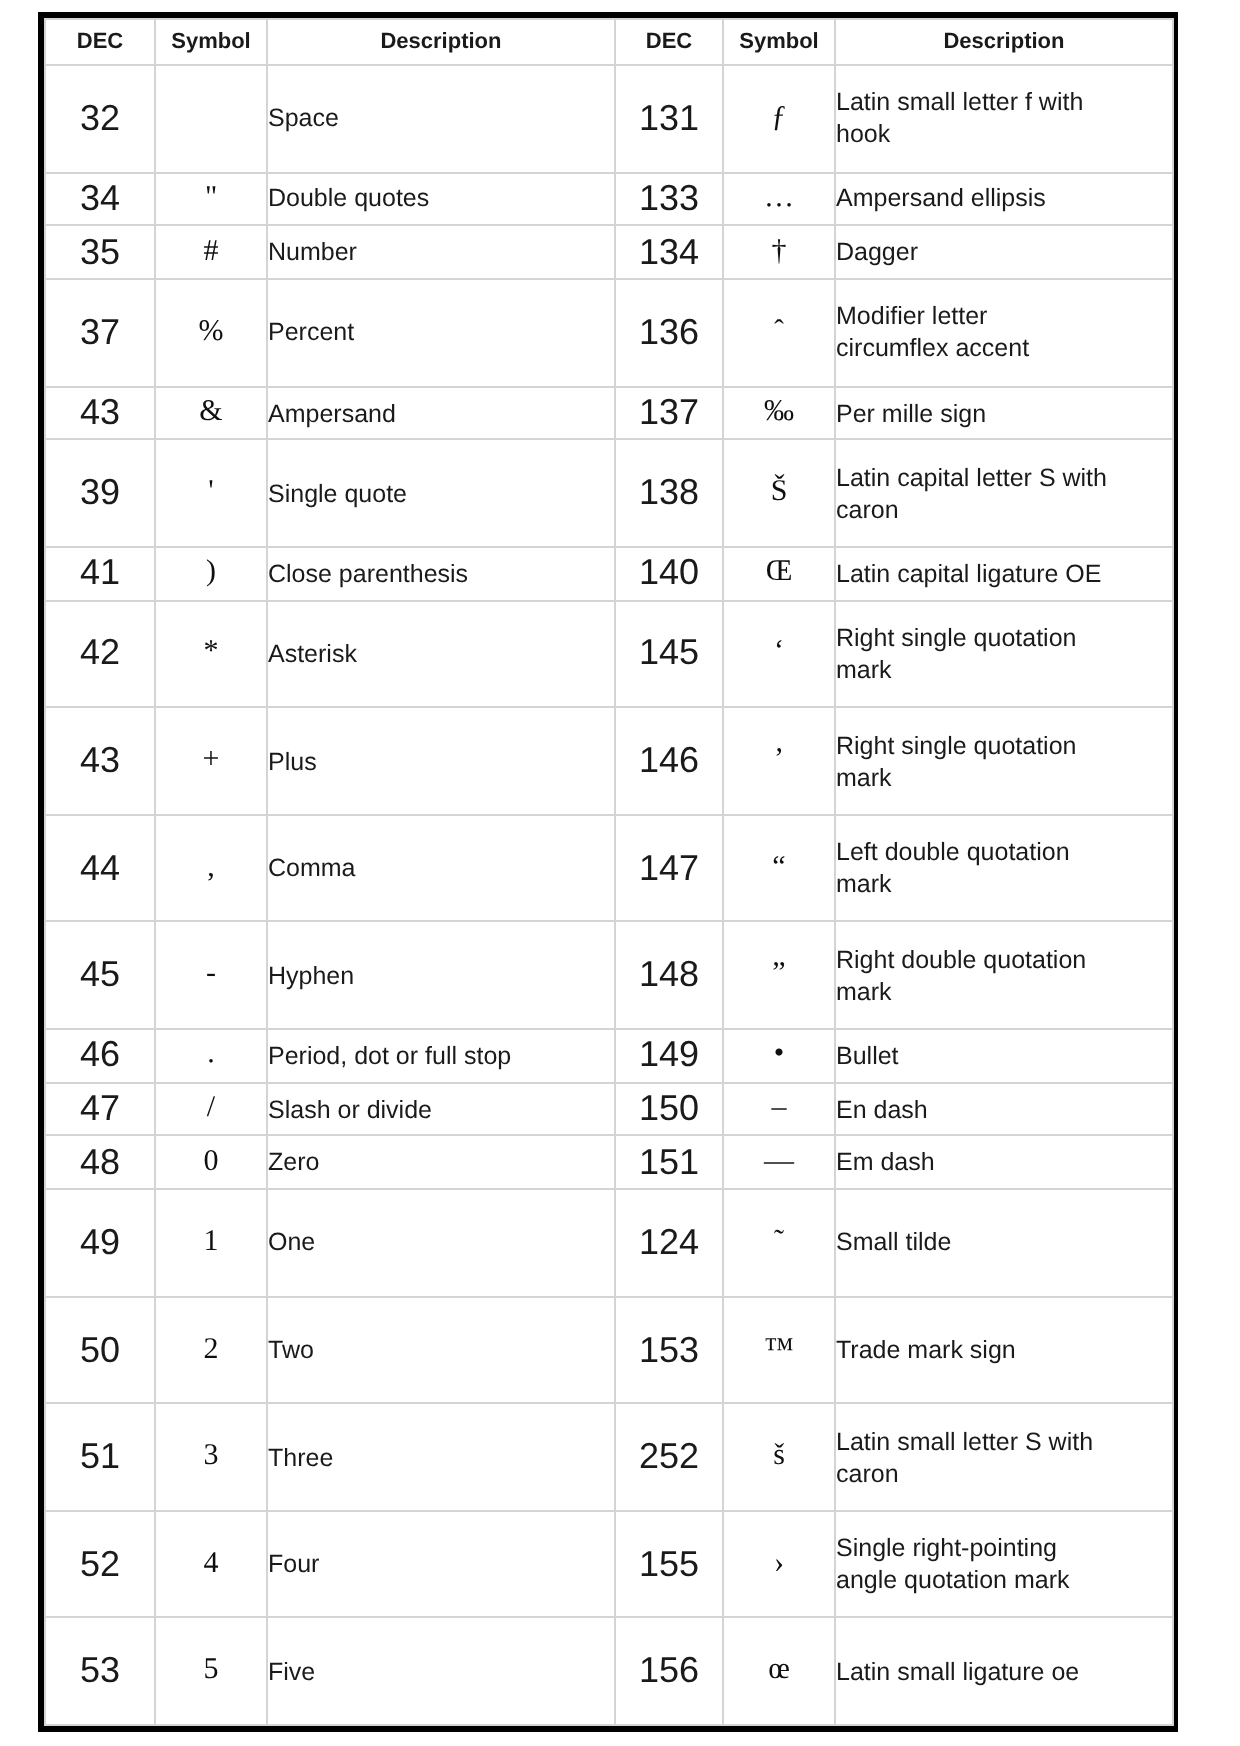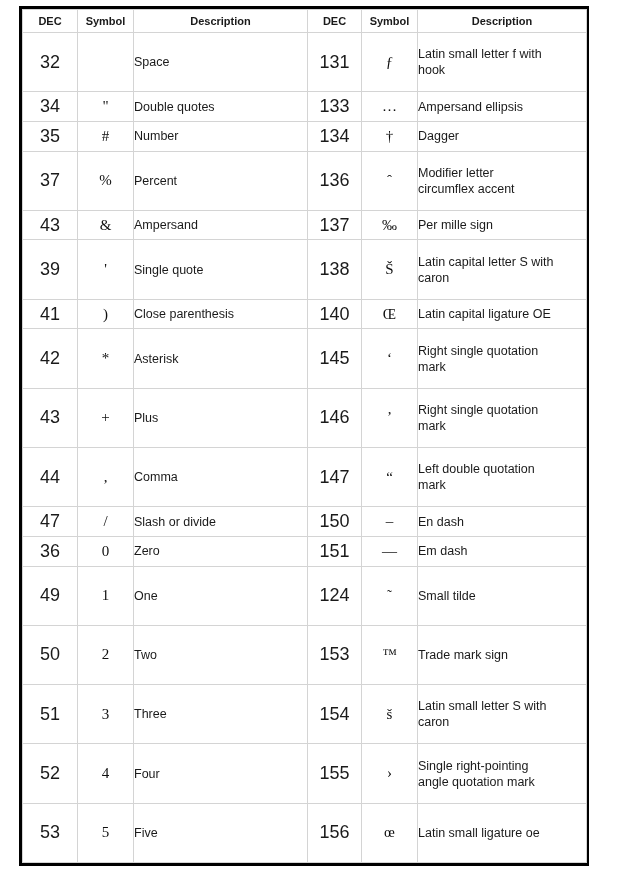--- a/index.html
+++ b/index.html
@@ -233,34 +233,59 @@
             <td class="desc">
               <span>Comma</span>
             </td>
             <td class="dec mid-sep">147</td>
             <td class="sym">“</td>
             <td class="desc">
               <span>Left double quotation</span>
               <span>mark</span>
             </td>
           </tr>
+          <tr class="h2">
+            <td class="dec">45</td>
+            <td class="sym">-</td>
+            <td class="desc">
+              <span>Hyphen</span>
+            </td>
+            <td class="dec mid-sep">148</td>
+            <td class="sym">”</td>
+            <td class="desc">
+              <span>Right double quotation</span>
+              <span>mark</span>
+            </td>
+          </tr>
+          <tr class="h1">
+            <td class="dec">46</td>
+            <td class="sym">.</td>
+            <td class="desc">
+              <span>Period, dot or full stop</span>
+            </td>
+            <td class="dec mid-sep">149</td>
+            <td class="sym">•</td>
+            <td class="desc">
+              <span>Bullet</span>
+            </td>
+          </tr>
           <tr class="h1">
             <td class="dec">47</td>
             <td class="sym">/</td>
             <td class="desc">
               <span>Slash or divide</span>
             </td>
             <td class="dec mid-sep">150</td>
             <td class="sym">–</td>
             <td class="desc">
               <span>En dash</span>
             </td>
           </tr>
           <tr class="h1">
-            <td class="dec">36</td>
+            <td class="dec">48</td>
             <td class="sym">0</td>
             <td class="desc">
               <span>Zero</span>
             </td>
             <td class="dec mid-sep">151</td>
             <td class="sym">—</td>
             <td class="desc">
               <span>Em dash</span>
             </td>
           </tr>
@@ -287,21 +312,21 @@
             <td class="desc">
               <span>Trade mark sign</span>
             </td>
           </tr>
           <tr class="h2">
             <td class="dec">51</td>
             <td class="sym">3</td>
             <td class="desc">
               <span>Three</span>
             </td>
-            <td class="dec mid-sep">154</td>
+            <td class="dec mid-sep">252</td>
             <td class="sym">š</td>
             <td class="desc">
               <span>Latin small letter S with</span>
               <span>caron</span>
             </td>
           </tr>
           <tr class="h2">
             <td class="dec">52</td>
             <td class="sym">4</td>
             <td class="desc">

